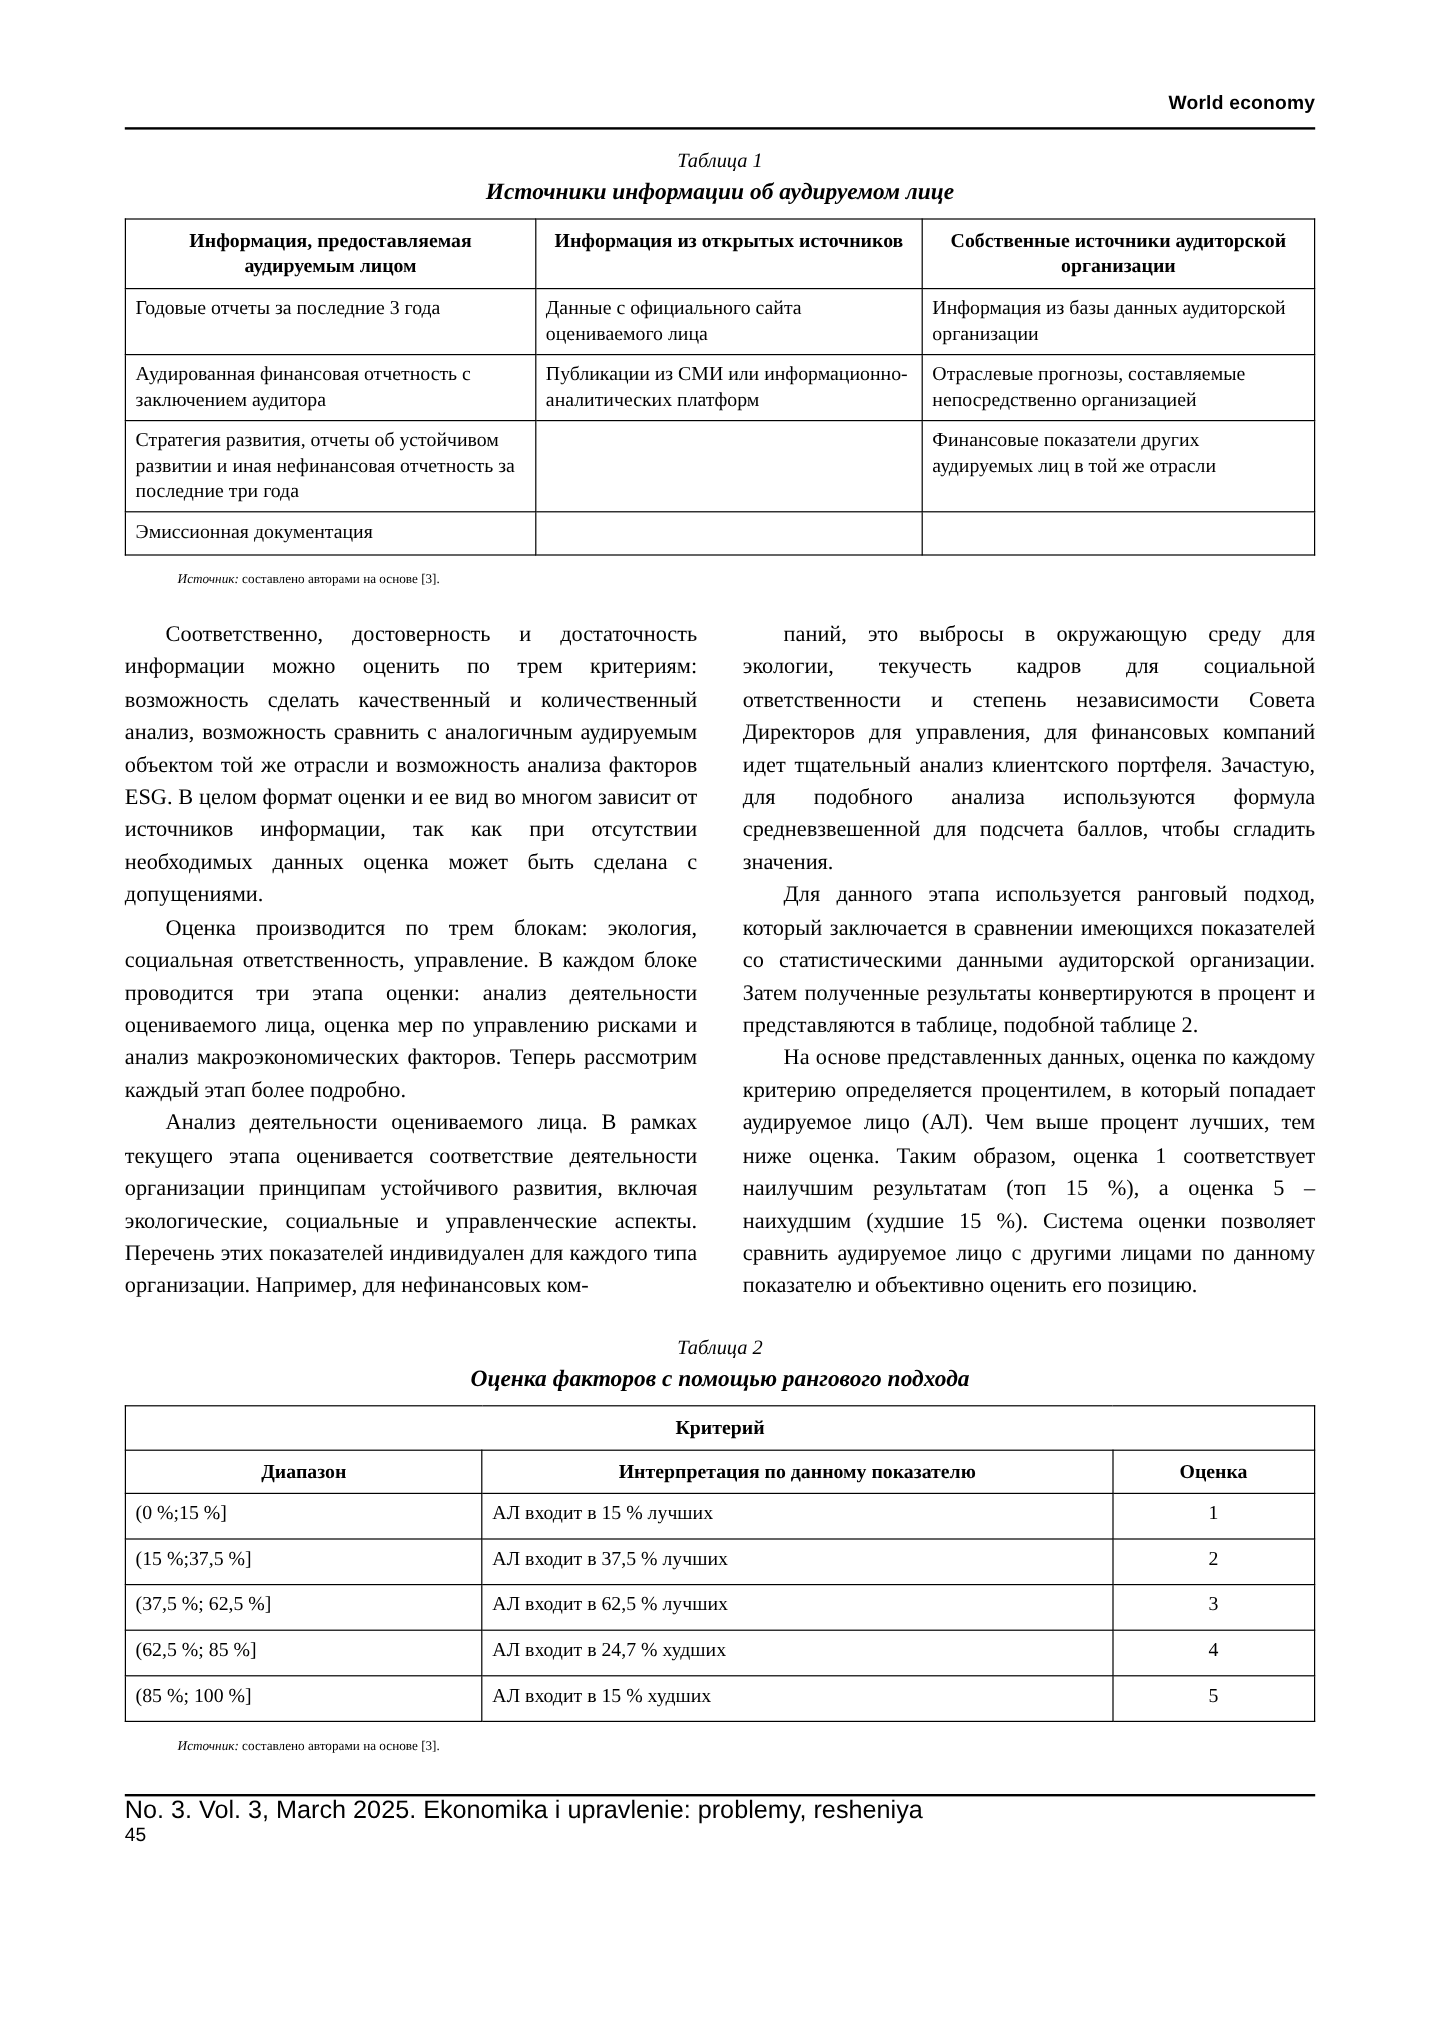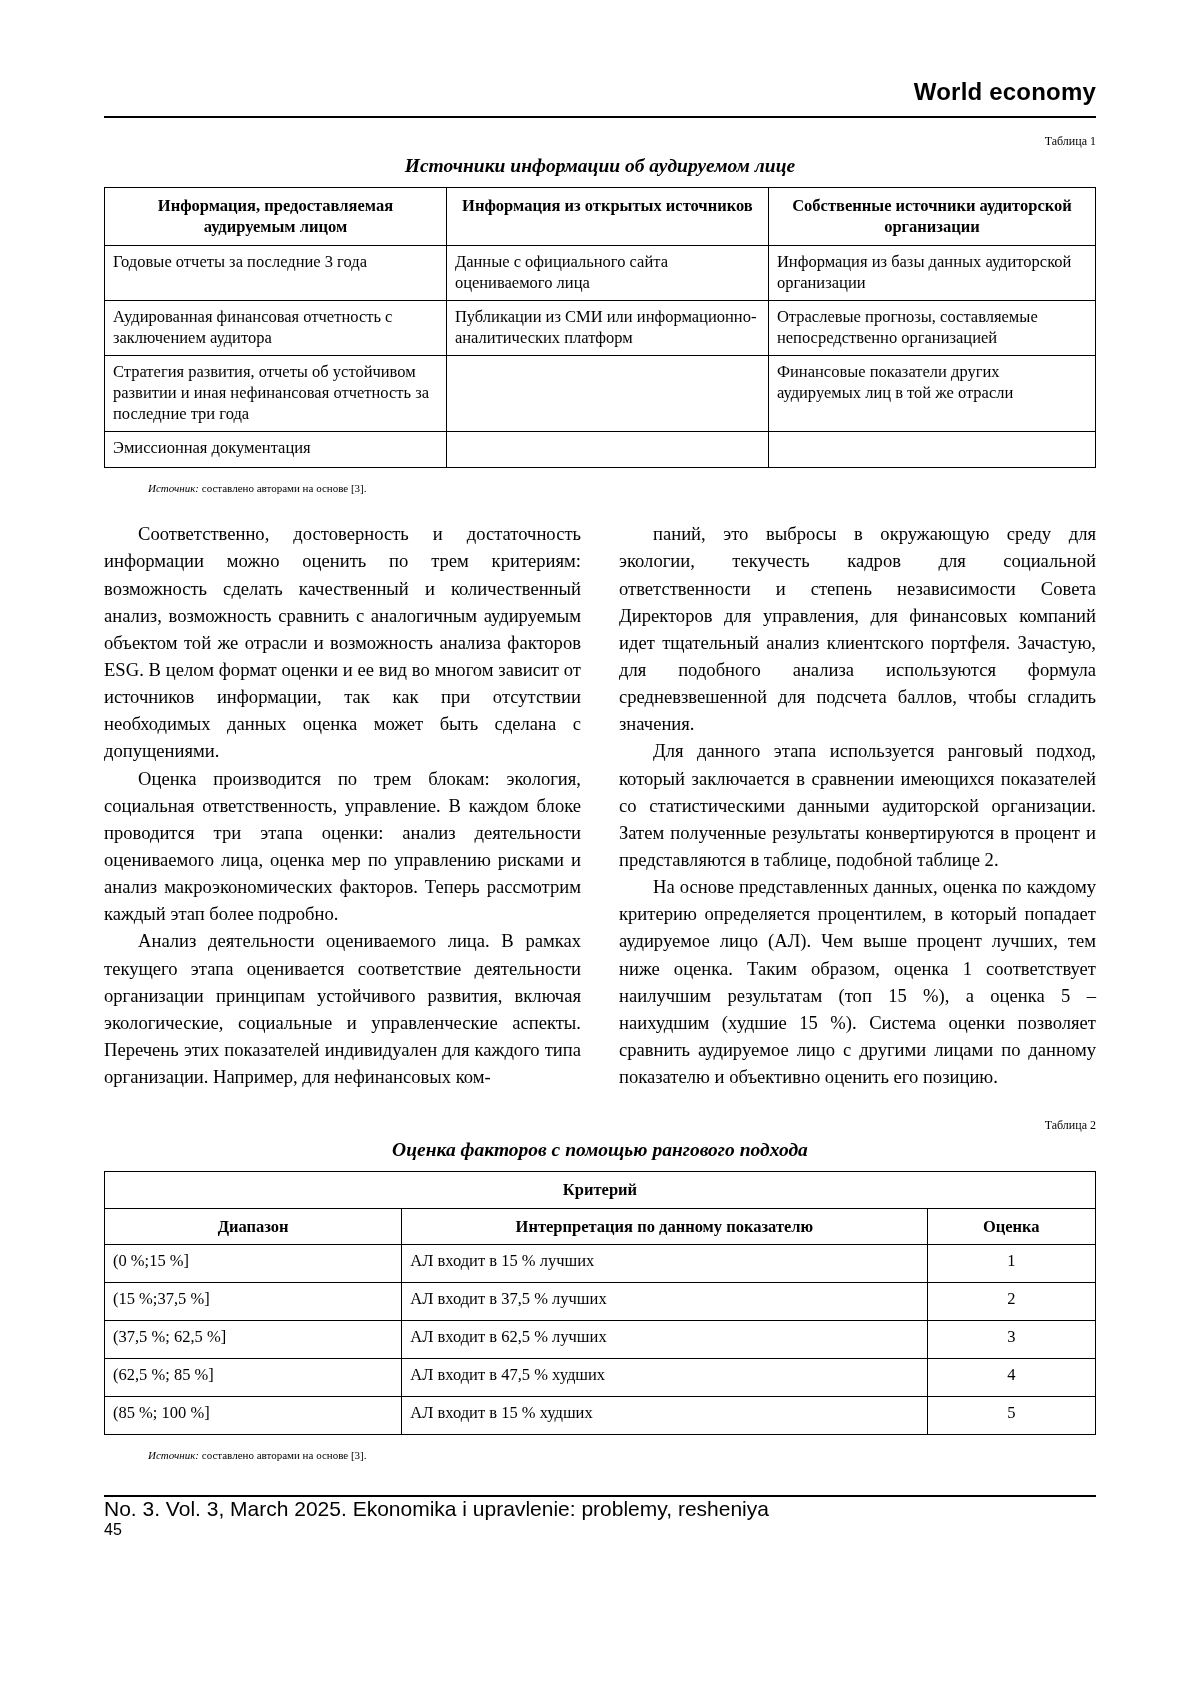--- a/index.html
+++ b/index.html
@@ -20,31 +20,32 @@
     height: 1698px;
     box-sizing: border-box;
     padding: 0 104px;
   }
   
   .running-head {
     padding-top: 78px;
     text-align: right;
     font-family: "Liberation Sans", sans-serif;
     font-weight: bold;
-    font-size: 24px;
+    font-size: 16px;
     letter-spacing: .2px;
   }
   .rule-top {
     margin-top: 10px;
     border-bottom: 2px solid #000;
   }
   
   .table-number {
-    text-align: right;
-    font-size: 12px;
+    text-align: center;
+    font-style: italic;
+    font-size: 17px;
     margin-top: 16px;
   }
   .table-title {
     text-align: center;
     font-weight: bold;
     font-size: 19.5px;
     margin-top: 6px;
     margin-bottom: 10px;
     font-style: italic;
   }
@@ -217,21 +218,21 @@
         <td>АЛ входит в 37,5 % лучших</td>
         <td class="center">2</td>
       </tr>
       <tr>
         <td>(37,5 %; 62,5 %]</td>
         <td>АЛ входит в 62,5 % лучших</td>
         <td class="center">3</td>
       </tr>
       <tr>
         <td>(62,5 %; 85 %]</td>
-        <td>АЛ входит в 47,5 % худших</td>
+        <td>АЛ входит в 24,7 % худших</td>
         <td class="center">4</td>
       </tr>
       <tr>
         <td>(85 %; 100 %]</td>
         <td>АЛ входит в 15 % худших</td>
         <td class="center">5</td>
       </tr>
     </tbody>
   </table>
 

